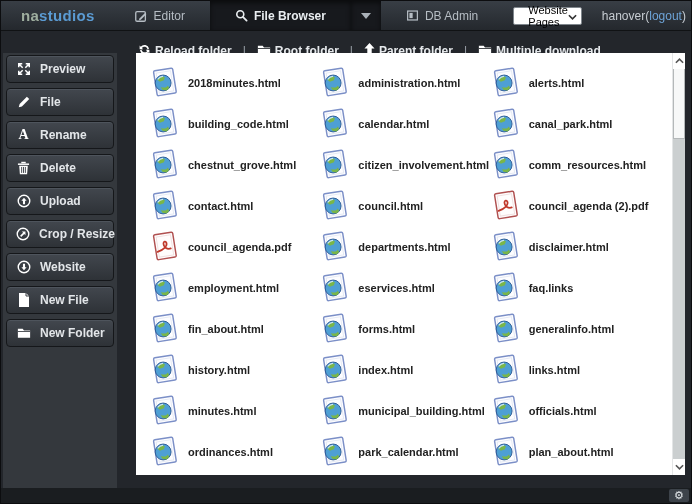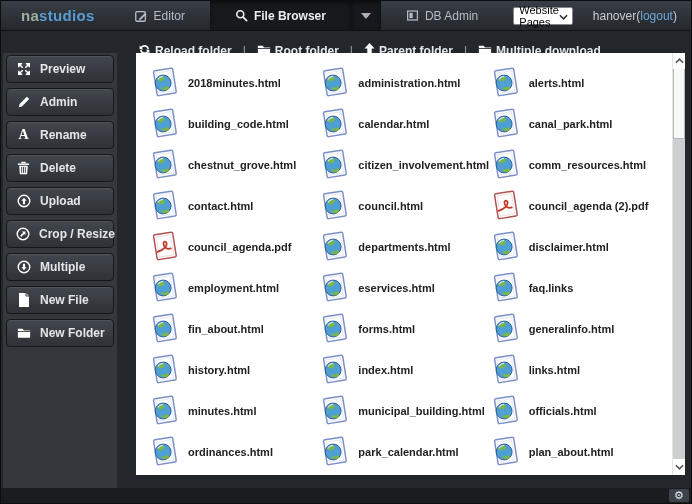--- a/index.html
+++ b/index.html
@@ -31,21 +31,21 @@
     background:#17191d; color:#e9edf0; font-weight:bold;
     box-shadow:inset 0 2px 5px rgba(0,0,0,.55);
     text-align:right;
   }
   .tb-btn.caret { padding:0 10px; }
   .tb-btn svg { display:block; }
   .tb-select {
     align-self:center; margin-left:10px; width:132px; height:18px;
     background:#fff; border:1px solid #7f868c; border-radius:2px;
     display:flex; align-items:center; font-size:11px; color:#000;
-    padding:0 4px 0 5px; cursor:pointer;
+    padding:0 4px 0 14px; cursor:pointer;
   }
   .tb-select .val { flex:1; }
   .tb-spacer { flex:1; }
   .userbox { display:flex; align-items:center; padding-right:20px; font-size:12px; color:#c7cdd3;margin-left:20px; }
   .userbox a { color:#6ea4d8; text-decoration:none; cursor:pointer; }
   
   .sidebar {
     position:absolute; left:2px; top:32px; width:114px; bottom:15px;
     background:#34383d; padding:2px 3px;margin-top:20px;
   }
@@ -166,21 +166,21 @@
         </svg>
     </span>
     <span>Preview</span>
   </div>
   <div class="sb-btn">
     <span class="ic">
       <svg width="14" height="14" viewBox="0 0 16 16">
           <path d="M2 14l1-3.6L11.3 2l2.7 2.7L5.6 13 2 14z" fill="#fff"></path>
         </svg>
     </span>
-    <span>Admin</span>
+    <span>File</span>
   </div>
   <div class="sb-btn">
     <span class="ic">
         <span class="rename-glyph">A</span>
       </span>
     <span>Rename</span>
   </div>
   <div class="sb-btn">
     <span class="ic">
       <svg width="13" height="14" viewBox="0 0 14 15">
@@ -210,21 +210,21 @@
     </span>
     <span>Crop / Resize</span>
   </div>
   <div class="sb-btn">
     <span class="ic">
       <svg width="14" height="14" viewBox="0 0 16 16">
           <circle cx="8" cy="8" r="6.6" fill="none" stroke="#fff" stroke-width="1.6"></circle>
           <path d="M8 11.6L5 8.2h1.8V4.4h2.4v3.8H11z" fill="#fff"></path>
         </svg>
     </span>
-    <span>Multiple</span>
+    <span>Website</span>
   </div>
   <div class="sb-btn">
     <span class="ic">
       <svg width="12" height="14" viewBox="0 0 12 14">
           <path d="M1 0h7l3 3v11H1z" fill="#fff"></path>
           <path d="M8 0v3h3" fill="none" stroke="#3a3f45" stroke-width="1"></path>
         </svg>
     </span>
     <span>New File</span>
   </div>

